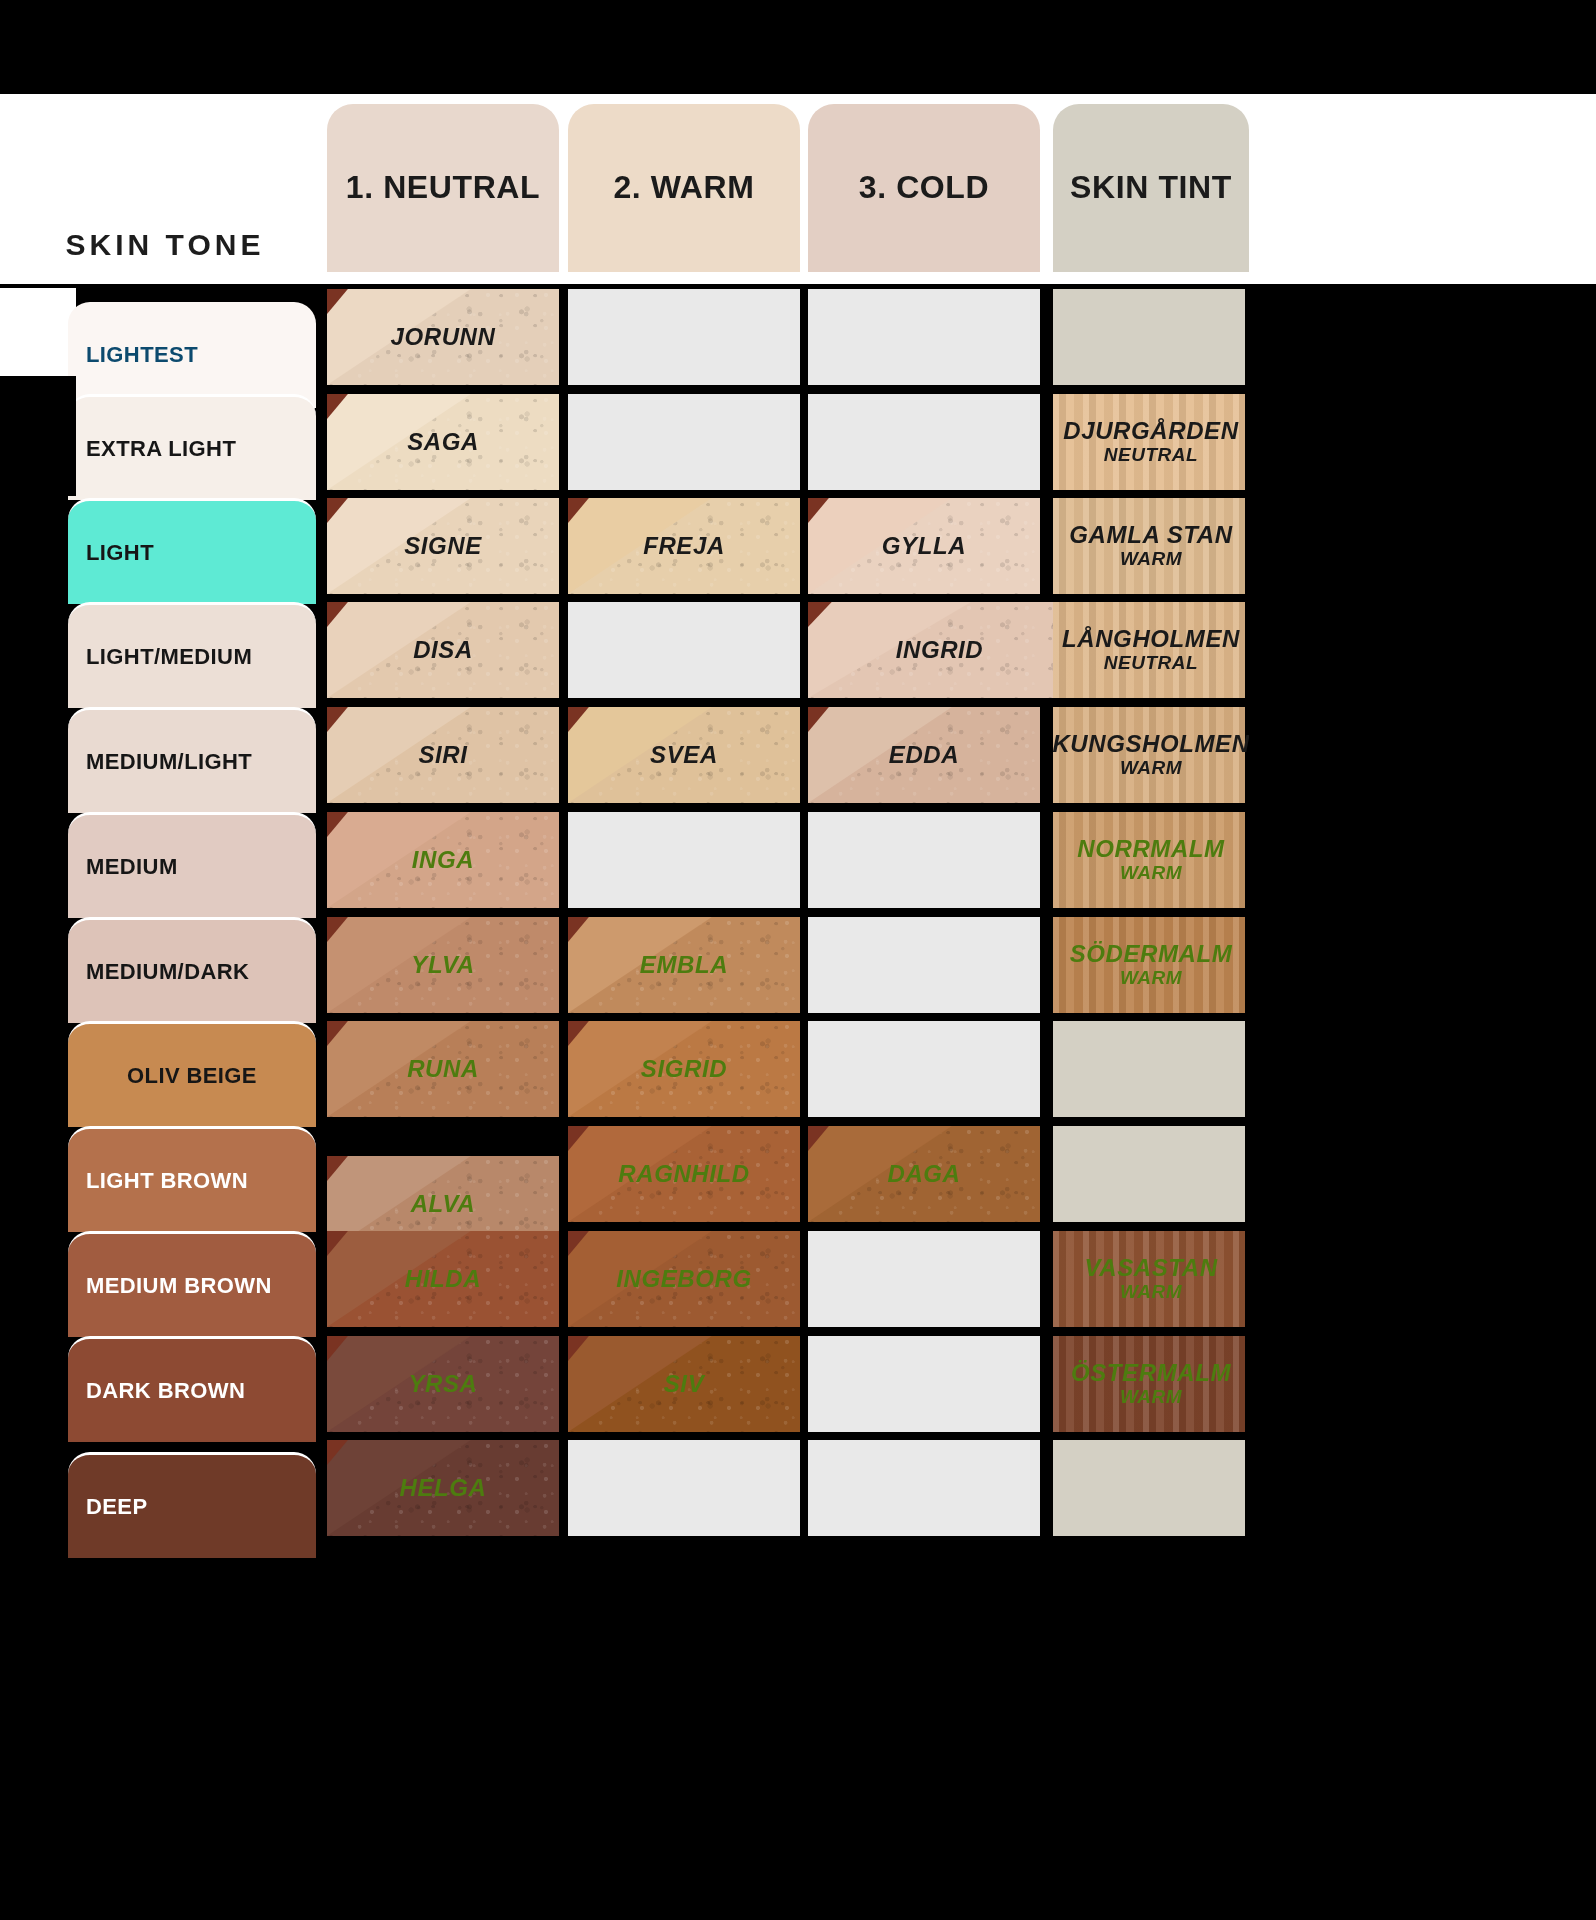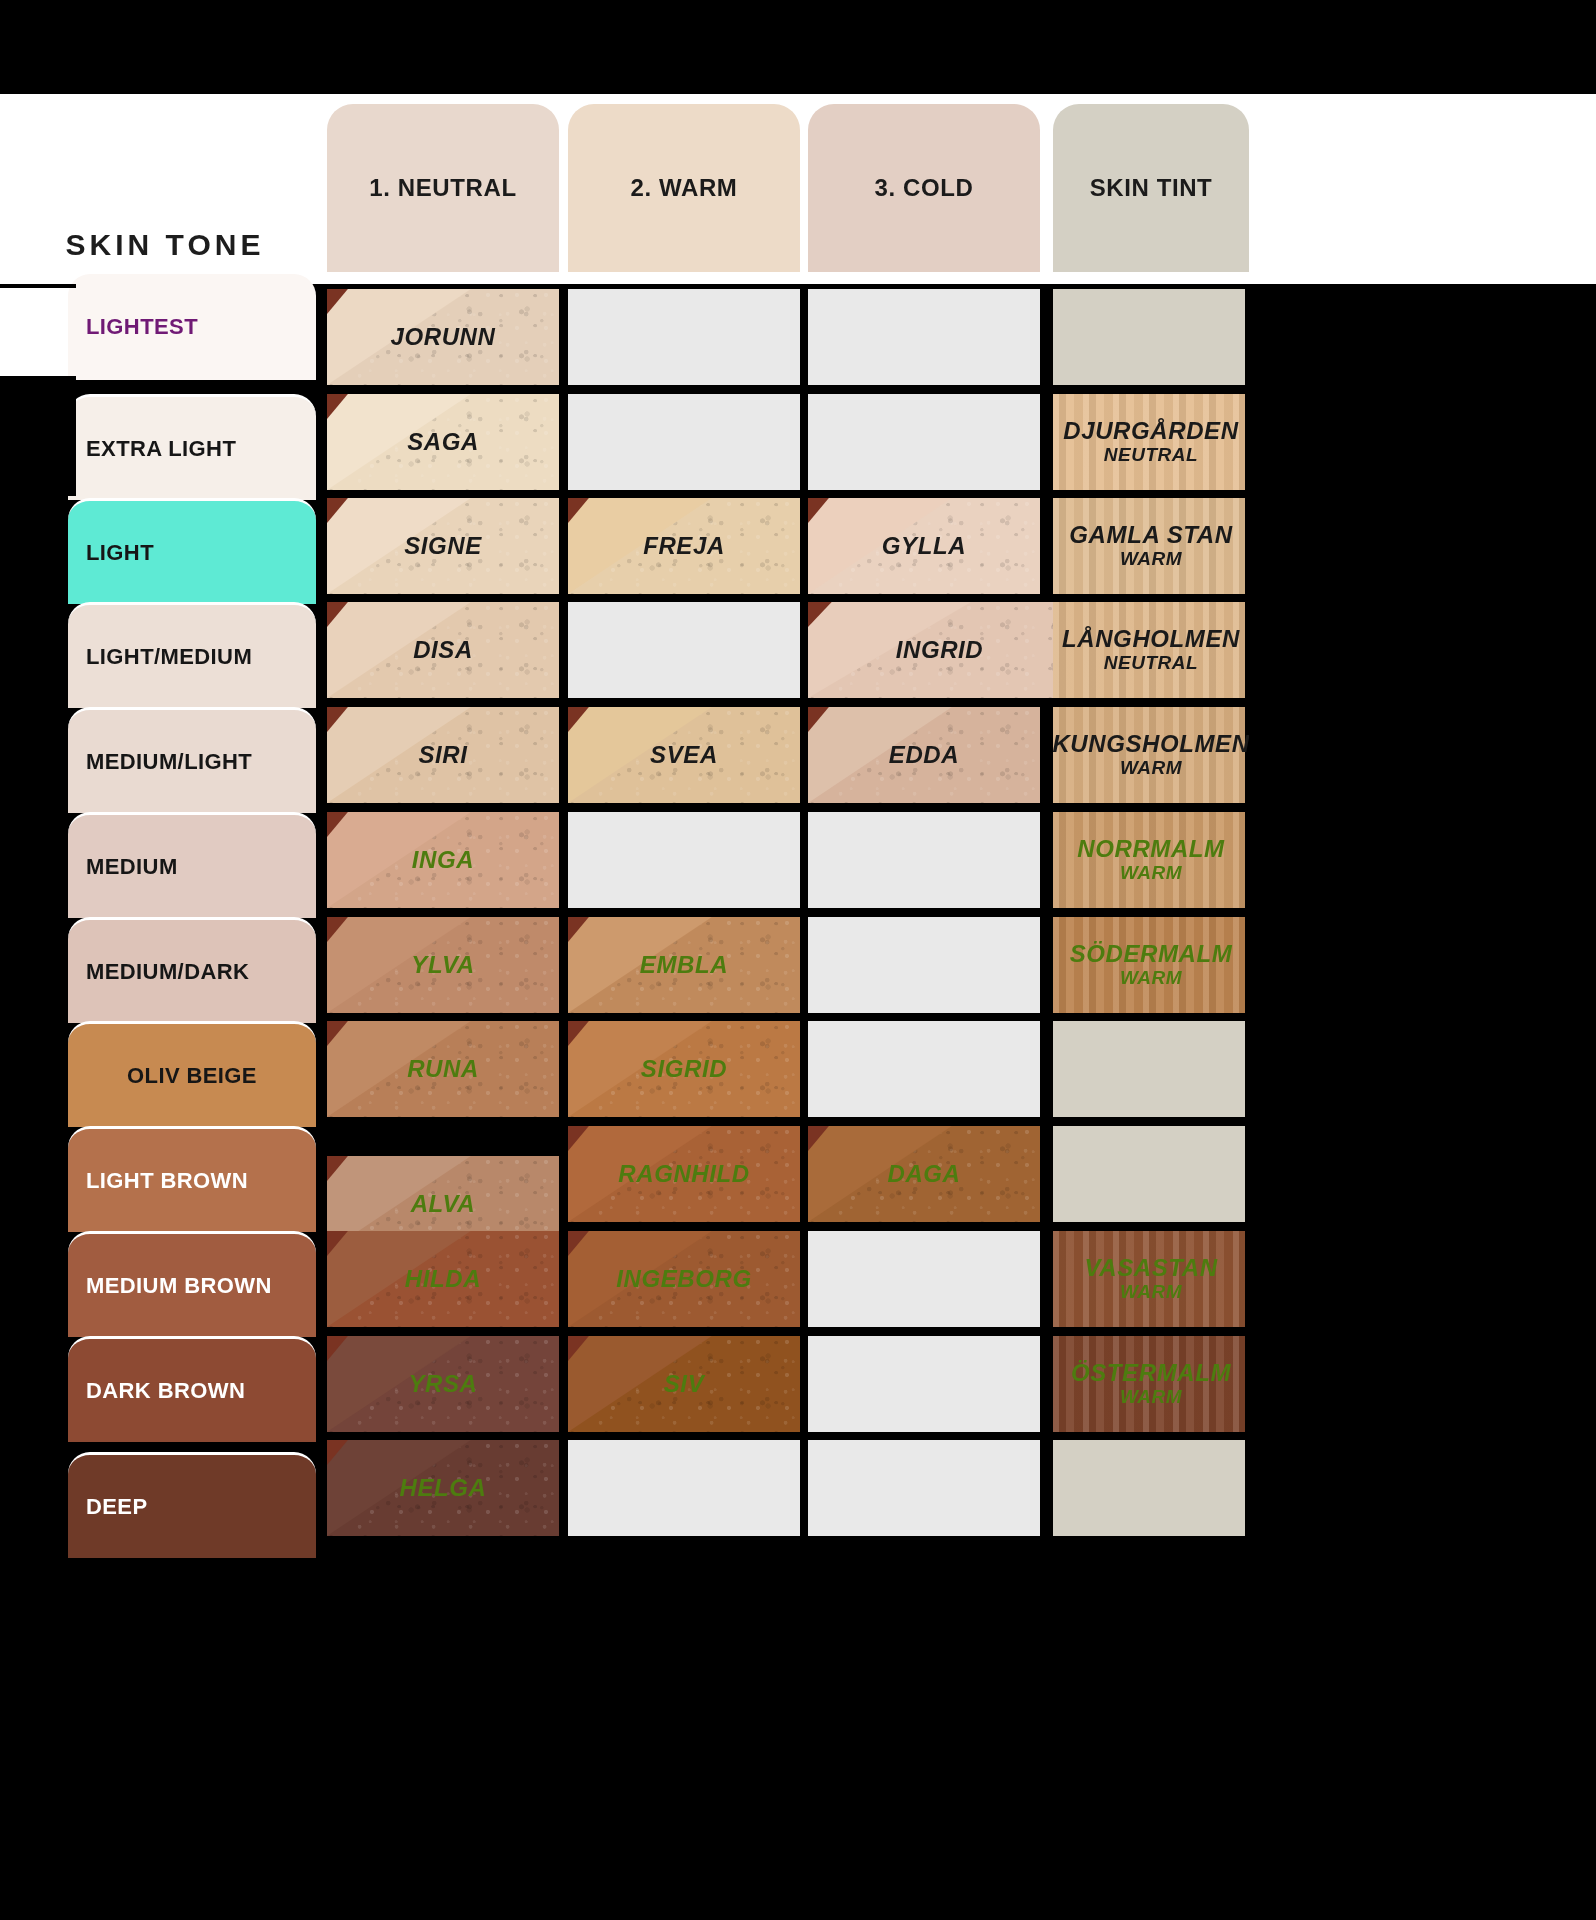--- a/index.html
+++ b/index.html
@@ -29,21 +29,21 @@
 
   
   .grid{position:absolute;left:0;top:0;width:1596px;height:1920px;}
 
   
   .col-head{
     position:absolute;top:104px;height:168px;
     border-radius:26px 26px 0 0;
     display:flex;align-items:center;justify-content:center;
     text-align:center;
-    font-size:24px;font-weight:bold;letter-spacing:.6px;color:#1b1b1b;
+    font-size:32px;font-weight:bold;letter-spacing:.6px;color:#1b1b1b;
     line-height:1.22;
   }
 
   
   .row-label{
     position:absolute;left:68px;width:248px;height:106px;
     border-radius:22px 22px 0 0;
     display:flex;align-items:center;
     padding-left:18px;box-sizing:border-box;
     font-size:22px;font-weight:bold;letter-spacing:.4px;
@@ -124,21 +124,21 @@
     </div>
     <div class="col-head" style="left: 568px; width: 232px; background: rgb(237, 219, 200);">
       <span>2. WARM</span>
     </div>
     <div class="col-head" style="left: 808px; width: 232px; background: rgb(227, 207, 196);">
       <span>3. COLD</span>
     </div>
     <div class="col-head" style="left: 1053px; width: 196px; background: rgb(212, 208, 196);">
       <span>SKIN TINT</span>
     </div>
-    <div class="row-label first" style="top: 274px; background: rgb(251, 246, 243); color: #701a75;">
+    <div class="row-label first" style="top: 302px; background: rgb(251, 246, 243); color: #0c4a6e;">
       <span>LIGHTEST</span>
     </div>
     <div class="row-label" style="top: 394px; background: rgb(246, 239, 233); color: rgb(22, 22, 22);">
       <span>EXTRA LIGHT</span>
     </div>
     <div class="row-label" style="top: 498px; background: #5eead4; color: rgb(22, 22, 22);">
       <span>LIGHT</span>
     </div>
     <div class="row-label" style="top: 602px; background: rgb(236, 223, 214); color: rgb(22, 22, 22);">
       <span>LIGHT/MEDIUM</span>

